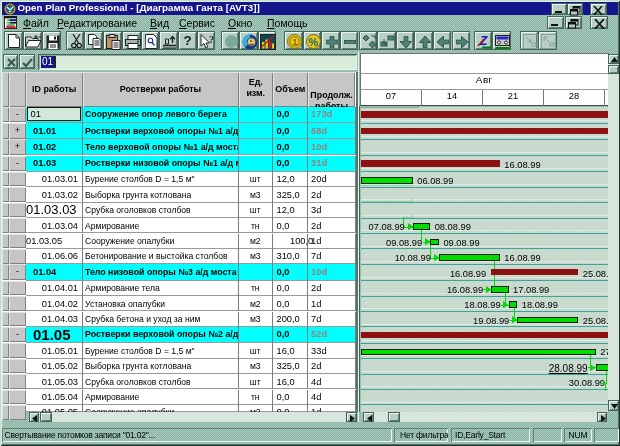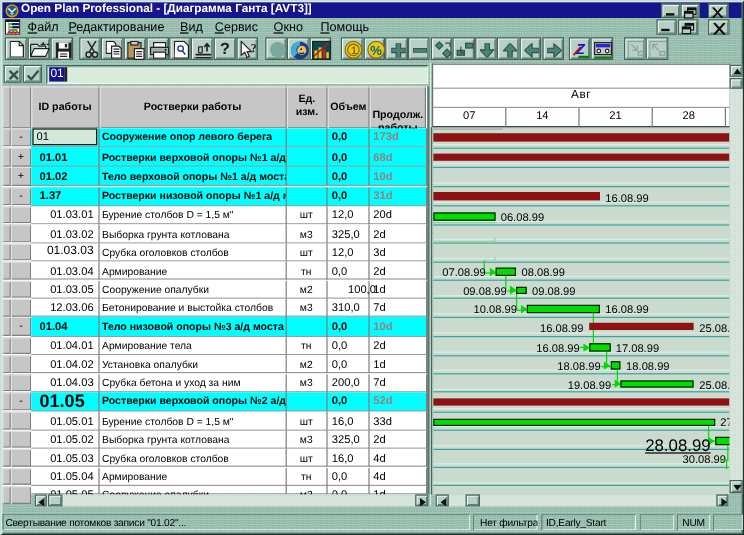--- a/index.html
+++ b/index.html
@@ -339,21 +339,21 @@
 <div style="left:2px;top:155.5px;width:7px;height:15.5px;background:#c6c6c6;box-shadow: inset 1px 1px 0 #e2e2e2, inset -1px -1px 0 #808080;font-size:8.9px;font-weight:bold;text-align:center;color:#000;"></div>
 <div style="left:9px;top:155.5px;width:17px;height:15.5px;background:#c6c6c6;box-shadow: inset 1px 1px 0 #e2e2e2, inset -1px -1px 0 #808080;font-size:8.9px;font-weight:bold;text-align:center;color:#000;">
     <div style="position:static;line-height:15.2px;font-weight:normal;font-size:9px">-</div>
   </div>
 <div style="left:26px;top:155.5px;width:329.5px;height:16.2px;background:#00ffff;border-bottom:0.7px solid #9a9a9a;"></div>
 <div style="left:81.8px;top:155.5px;width:0.7px;height:16.2px;background:#7d7d7d;"></div>
 <div style="left:237.8px;top:155.5px;width:0.7px;height:16.2px;background:#7d7d7d;"></div>
 <div style="left:272.3px;top:155.5px;width:0.7px;height:16.2px;background:#7d7d7d;"></div>
 <div style="left:306.90000000000003px;top:155.5px;width:0.7px;height:16.2px;background:#7d7d7d;"></div>
 <div style="left:354.8px;top:155.5px;width:0.7px;height:16.2px;background:#7d7d7d;"></div>
-<div style="left:33px;top:157.0px;width:48.5px;height:14.2px;font-size:9.3px;font-weight:bold;color:#000;line-height:13.2px;">1.37</div>
+<div style="left:33px;top:157.0px;width:48.5px;height:14.2px;font-size:9.3px;font-weight:bold;color:#000;line-height:13.2px;">01.03</div>
 <div style="left:85.0px;top:157.0px;width:153.0px;height:14.2px;font-size:8.8px;font-weight:bold;color:#000;line-height:13.2px;white-space:nowrap;overflow:hidden;">Ростверки низовой опоры №1 а/д м</div>
 <div style="left:276.5px;top:157.0px;width:29.600000000000023px;height:14.2px;font-size:9.3px;font-weight:bold;color:#000;line-height:13.2px;">0,0</div>
 <div style="left:311.1px;top:157.0px;width:42.89999999999998px;height:14.2px;font-size:9.3px;font-weight:bold;color:#9d7d7d;line-height:13.2px;">31d</div>
 <div style="left:2px;top:171.7px;width:7px;height:14.75px;background:#c6c6c6;box-shadow: inset 1px 1px 0 #e2e2e2, inset -1px -1px 0 #808080;font-size:8.9px;font-weight:bold;text-align:center;color:#000;"></div>
 <div style="left:9px;top:171.7px;width:17px;height:14.75px;background:#c6c6c6;box-shadow: inset 1px 1px 0 #e2e2e2, inset -1px -1px 0 #808080;font-size:8.9px;font-weight:bold;text-align:center;color:#000;">
     <div style="position:static;line-height:14.45px;font-weight:normal;font-size:9px"></div>
   </div>
 <div style="left:26px;top:171.7px;width:329.5px;height:15.45px;background:#fff;border-bottom:0.7px solid #9a9a9a;"></div>
 <div style="left:81.8px;top:171.7px;width:0.7px;height:15.45px;background:#7d7d7d;"></div>
 <div style="left:237.8px;top:171.7px;width:0.7px;height:15.45px;background:#7d7d7d;"></div>
@@ -383,21 +383,21 @@
 <div style="left:2px;top:202.59999999999997px;width:7px;height:14.75px;background:#c6c6c6;box-shadow: inset 1px 1px 0 #e2e2e2, inset -1px -1px 0 #808080;font-size:8.9px;font-weight:bold;text-align:center;color:#000;"></div>
 <div style="left:9px;top:202.59999999999997px;width:17px;height:14.75px;background:#c6c6c6;box-shadow: inset 1px 1px 0 #e2e2e2, inset -1px -1px 0 #808080;font-size:8.9px;font-weight:bold;text-align:center;color:#000;">
     <div style="position:static;line-height:14.45px;font-weight:normal;font-size:9px"></div>
   </div>
 <div style="left:26px;top:202.59999999999997px;width:329.5px;height:15.45px;background:#fff;border-bottom:0.7px solid #9a9a9a;"></div>
 <div style="left:81.8px;top:202.59999999999997px;width:0.7px;height:15.45px;background:#7d7d7d;"></div>
 <div style="left:237.8px;top:202.59999999999997px;width:0.7px;height:15.45px;background:#7d7d7d;"></div>
 <div style="left:272.3px;top:202.59999999999997px;width:0.7px;height:15.45px;background:#7d7d7d;"></div>
 <div style="left:306.90000000000003px;top:202.59999999999997px;width:0.7px;height:15.45px;background:#7d7d7d;"></div>
 <div style="left:354.8px;top:202.59999999999997px;width:0.7px;height:15.45px;background:#7d7d7d;"></div>
-<div style="left:26px;top:204.09999999999997px;width:52.0px;height:16px;font-size:10px;color:#000;line-height:12.45px;text-align:right;">01.03.03</div>
+<div style="left:26px;top:204.09999999999997px;width:52.0px;height:16px;font-size:13px;color:#000;line-height:12.45px;text-align:left;">01.03.03</div>
 <div style="left:85.0px;top:204.09999999999997px;width:153.0px;height:13.45px;font-size:8.6px;font-weight:normal;color:#000;line-height:12.45px;white-space:nowrap;overflow:hidden;">Срубка оголовков столбов</div>
 <div style="left:238.5px;top:204.09999999999997px;width:33.5px;height:13.45px;font-size:8.6px;color:#000;line-height:12.45px;text-align:center;">шт</div>
 <div style="left:276.5px;top:204.09999999999997px;width:29.600000000000023px;height:13.45px;font-size:9.3px;font-weight:normal;color:#000;line-height:12.45px;">12,0</div>
 <div style="left:311.1px;top:204.09999999999997px;width:42.89999999999998px;height:13.45px;font-size:9.3px;font-weight:normal;color:#000;line-height:12.45px;">3d</div>
 <div style="left:2px;top:218.04999999999995px;width:7px;height:14.75px;background:#c6c6c6;box-shadow: inset 1px 1px 0 #e2e2e2, inset -1px -1px 0 #808080;font-size:8.9px;font-weight:bold;text-align:center;color:#000;"></div>
 <div style="left:9px;top:218.04999999999995px;width:17px;height:14.75px;background:#c6c6c6;box-shadow: inset 1px 1px 0 #e2e2e2, inset -1px -1px 0 #808080;font-size:8.9px;font-weight:bold;text-align:center;color:#000;">
     <div style="position:static;line-height:14.45px;font-weight:normal;font-size:9px"></div>
   </div>
 <div style="left:26px;top:218.04999999999995px;width:329.5px;height:15.45px;background:#fff;border-bottom:0.7px solid #9a9a9a;"></div>
 <div style="left:81.8px;top:218.04999999999995px;width:0.7px;height:15.45px;background:#7d7d7d;"></div>
@@ -413,36 +413,36 @@
 <div style="left:2px;top:233.49999999999994px;width:7px;height:14.75px;background:#c6c6c6;box-shadow: inset 1px 1px 0 #e2e2e2, inset -1px -1px 0 #808080;font-size:8.9px;font-weight:bold;text-align:center;color:#000;"></div>
 <div style="left:9px;top:233.49999999999994px;width:17px;height:14.75px;background:#c6c6c6;box-shadow: inset 1px 1px 0 #e2e2e2, inset -1px -1px 0 #808080;font-size:8.9px;font-weight:bold;text-align:center;color:#000;">
     <div style="position:static;line-height:14.45px;font-weight:normal;font-size:9px"></div>
   </div>
 <div style="left:26px;top:233.49999999999994px;width:329.5px;height:15.45px;background:#fff;border-bottom:0.7px solid #9a9a9a;"></div>
 <div style="left:81.8px;top:233.49999999999994px;width:0.7px;height:15.45px;background:#7d7d7d;"></div>
 <div style="left:237.8px;top:233.49999999999994px;width:0.7px;height:15.45px;background:#7d7d7d;"></div>
 <div style="left:272.3px;top:233.49999999999994px;width:0.7px;height:15.45px;background:#7d7d7d;"></div>
 <div style="left:306.90000000000003px;top:233.49999999999994px;width:0.7px;height:15.45px;background:#7d7d7d;"></div>
 <div style="left:354.8px;top:233.49999999999994px;width:0.7px;height:15.45px;background:#7d7d7d;"></div>
-<div style="left:26px;top:234.99999999999994px;width:52.0px;height:13.45px;font-size:9.3px;color:#000;line-height:12.45px;text-align:right;">01.03.05</div>
+<div style="left:26px;top:234.99999999999994px;width:52.0px;height:13.45px;font-size:9.3px;color:#000;line-height:12.45px;text-align:left;">01.03.05</div>
 <div style="left:85.0px;top:234.99999999999994px;width:153.0px;height:13.45px;font-size:8.6px;font-weight:normal;color:#000;line-height:12.45px;white-space:nowrap;overflow:hidden;">Сооружение опалубки</div>
 <div style="left:238.5px;top:234.99999999999994px;width:33.5px;height:13.45px;font-size:8.6px;color:#000;line-height:12.45px;text-align:center;">м2</div>
 <div style="left:290px;top:234.99999999999994px;width:29.600000000000023px;height:13.45px;font-size:9.3px;font-weight:normal;color:#000;line-height:12.45px;">100,0</div>
 <div style="left:311.1px;top:234.99999999999994px;width:42.89999999999998px;height:13.45px;font-size:9.3px;font-weight:normal;color:#000;line-height:12.45px;">1d</div>
 <div style="left:2px;top:248.94999999999993px;width:7px;height:14.75px;background:#c6c6c6;box-shadow: inset 1px 1px 0 #e2e2e2, inset -1px -1px 0 #808080;font-size:8.9px;font-weight:bold;text-align:center;color:#000;"></div>
 <div style="left:9px;top:248.94999999999993px;width:17px;height:14.75px;background:#c6c6c6;box-shadow: inset 1px 1px 0 #e2e2e2, inset -1px -1px 0 #808080;font-size:8.9px;font-weight:bold;text-align:center;color:#000;">
     <div style="position:static;line-height:14.45px;font-weight:normal;font-size:9px"></div>
   </div>
 <div style="left:26px;top:248.94999999999993px;width:329.5px;height:15.45px;background:#fff;border-bottom:0.7px solid #9a9a9a;"></div>
 <div style="left:81.8px;top:248.94999999999993px;width:0.7px;height:15.45px;background:#7d7d7d;"></div>
 <div style="left:237.8px;top:248.94999999999993px;width:0.7px;height:15.45px;background:#7d7d7d;"></div>
 <div style="left:272.3px;top:248.94999999999993px;width:0.7px;height:15.45px;background:#7d7d7d;"></div>
 <div style="left:306.90000000000003px;top:248.94999999999993px;width:0.7px;height:15.45px;background:#7d7d7d;"></div>
 <div style="left:354.8px;top:248.94999999999993px;width:0.7px;height:15.45px;background:#7d7d7d;"></div>
-<div style="left:26px;top:250.44999999999993px;width:52.0px;height:13.45px;font-size:9.3px;color:#000;line-height:12.45px;text-align:right;">12.03.06</div>
+<div style="left:26px;top:250.44999999999993px;width:52.0px;height:13.45px;font-size:9.3px;color:#000;line-height:12.45px;text-align:right;">01.06.06</div>
 <div style="left:85.0px;top:250.44999999999993px;width:153.0px;height:13.45px;font-size:8.6px;font-weight:normal;color:#000;line-height:12.45px;white-space:nowrap;overflow:hidden;">Бетонирование и выстойка столбов</div>
 <div style="left:238.5px;top:250.44999999999993px;width:33.5px;height:13.45px;font-size:8.6px;color:#000;line-height:12.45px;text-align:center;">м3</div>
 <div style="left:276.5px;top:250.44999999999993px;width:29.600000000000023px;height:13.45px;font-size:9.3px;font-weight:normal;color:#000;line-height:12.45px;">310,0</div>
 <div style="left:311.1px;top:250.44999999999993px;width:42.89999999999998px;height:13.45px;font-size:9.3px;font-weight:normal;color:#000;line-height:12.45px;">7d</div>
 <div style="left:2px;top:264.3999999999999px;width:7px;height:15.5px;background:#c6c6c6;box-shadow: inset 1px 1px 0 #e2e2e2, inset -1px -1px 0 #808080;font-size:8.9px;font-weight:bold;text-align:center;color:#000;"></div>
 <div style="left:9px;top:264.3999999999999px;width:17px;height:15.5px;background:#c6c6c6;box-shadow: inset 1px 1px 0 #e2e2e2, inset -1px -1px 0 #808080;font-size:8.9px;font-weight:bold;text-align:center;color:#000;">
     <div style="position:static;line-height:15.2px;font-weight:normal;font-size:9px">-</div>
   </div>
 <div style="left:26px;top:264.3999999999999px;width:329.5px;height:16.2px;background:#00ffff;border-bottom:0.7px solid #9a9a9a;"></div>
 <div style="left:81.8px;top:264.3999999999999px;width:0.7px;height:16.2px;background:#7d7d7d;"></div>
@@ -706,21 +706,21 @@
 <div style="left:222.25px;top:209.1999999999999px;width:50px;height:10px;font-size:9.3px;color:#000;white-space:nowrap;">25.08.99</div>
 <div style="left:0.0px;top:224.9499999999999px;width:247.5px;height:6.5px;background:#8e1212;"></div>
 <div style="left:0.0px;top:241.94999999999985px;width:235.17000000000007px;height:6.6px;background:#00dc00;border:1px solid #0b2005;"></div>
 <div style="left:239.67000000000007px;top:240.84999999999988px;width:50px;height:10px;font-size:9.3px;color:#000;white-space:nowrap;">27.08.99</div>
 <div style="left:229.0px;top:248.54999999999987px;width:1.2px;height:12.050000000000011px;background:#00dc00;"></div>
 <div style="left:227.5px;top:260.5999999999999px;width:7.670000000000073px;height:1.2px;background:#00dc00;"></div>
 <svg style="left:229.97000000000008px;top:256.9999999999999px" width="5.5" height="7.4" viewBox="0 0 5.5 7.4">
       <path d="M0 0 L5.5 3.7 L0 7.4 Z" fill="#00dc00"></path>
     </svg>
 <div style="left:235.17000000000007px;top:257.39999999999986px;width:20.329999999999927px;height:6.6px;background:#00dc00;border:1px solid #0b2005;"></div>
-<div style="left:177.17000000000007px;top:256.29999999999984px;width:50px;height:10px;font-size:14px;color:#000;text-align:right;white-space:nowrap;text-decoration:underline;">28.08.99</div>
+<div style="left:177.17000000000007px;top:256.29999999999984px;width:50px;height:10px;font-size:10px;color:#000;text-align:right;white-space:nowrap;text-decoration:underline;">28.08.99</div>
 <div style="left:245.0px;top:263.9999999999999px;width:1.2px;height:12.050000000000011px;background:#00dc00;"></div>
 <div style="left:194.5px;top:271.7499999999999px;width:50px;height:10px;font-size:9.3px;color:#000;text-align:right;white-space:nowrap;">30.08.99</div>
 <div style="left:239.5px;top:276.04999999999984px;width:6.5px;height:1.2px;background:#00dc00;"></div>
 <div style="left:244.29999999999995px;top:276.04999999999984px;width:1.2px;height:8.0px;background:#00dc00;"></div>
 </div>
 <div style="left:359.3px;top:105.5px;width:1.2px;height:306.5px;background:#44645a;"></div>
 <div style="left:608px;top:53.5px;width:10.5px;height:357px;background:#d7e5dd;background-image:radial-gradient(#c3d4ca 22%,rgba(0,0,0,0) 23%);background-size:2px 2px;"></div>
 <div class="btn" style="left:608px;top:53.5px;width:10.5px;height:10.5px;">
     <svg style="left:2px;top:2.5px" width="7" height="5" viewBox="0 0 7 5">
       <path d="M3.5 0 L7 5 H0 Z" fill="#111"></path>

